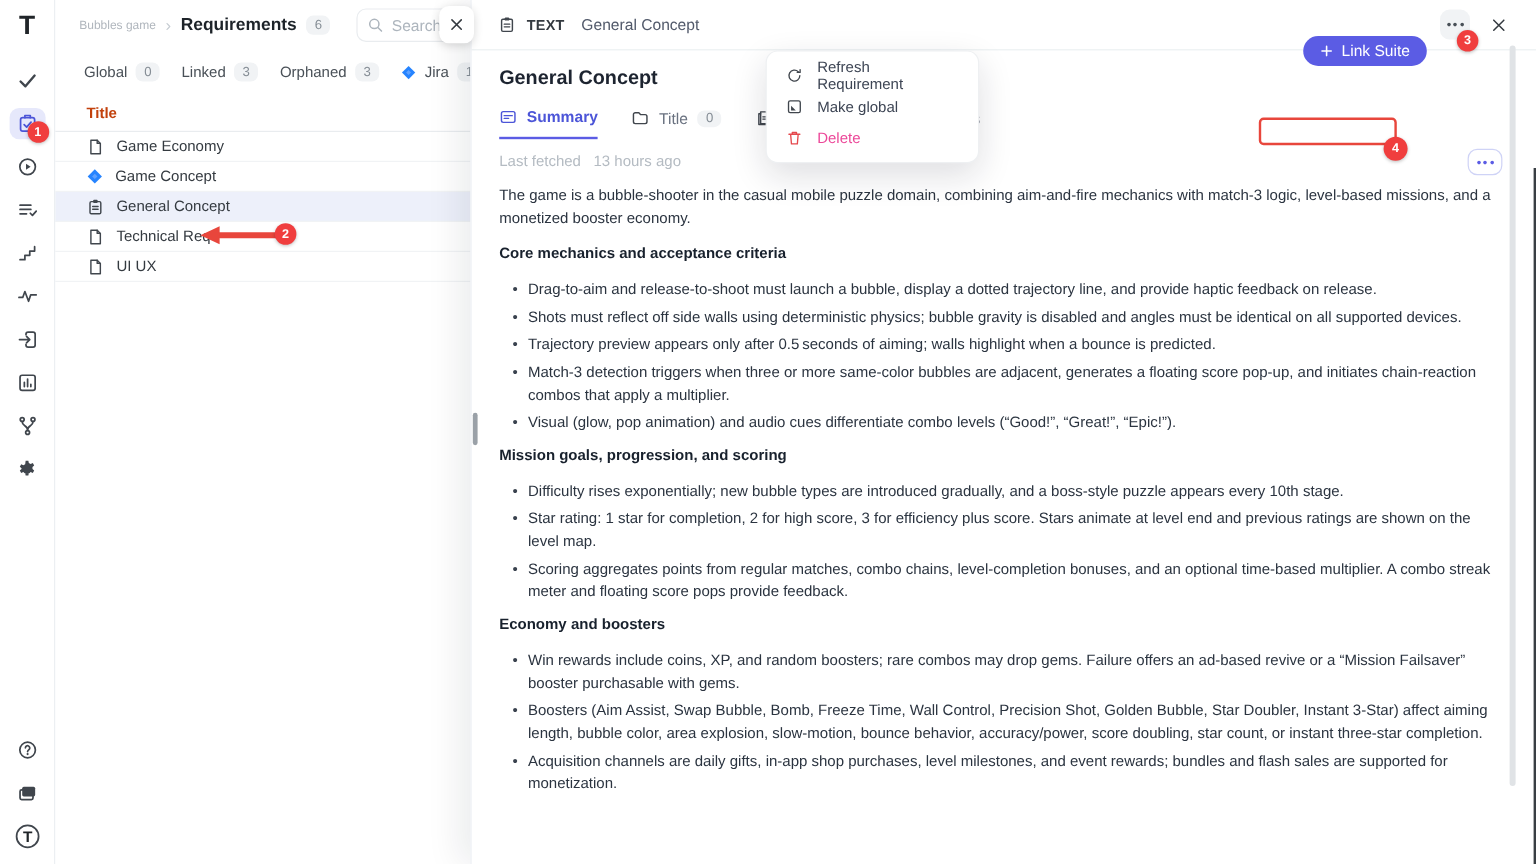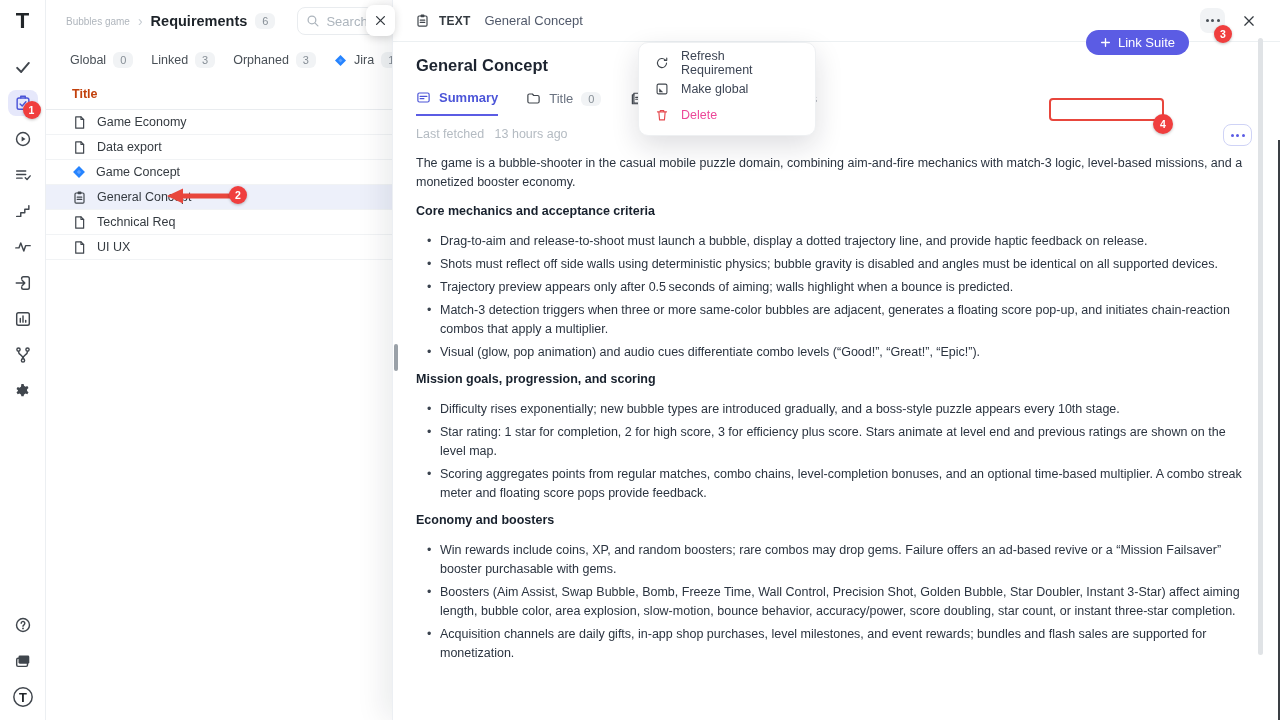--- a/index.html
+++ b/index.html
@@ -265,29 +265,20 @@
     <span>
         <svg width="15" height="15" viewBox="0 0 20 20">
           <path class="icon-stroke" d="M5 2.5h7l3.5 3.5v11.5H5z"></path>
           <path class="icon-stroke" d="M12 2.5V6h3.5"></path>
         </svg>
       </span>
     <span>Game Economy</span>
   </div>
   <div class="row">
     <span>
-        <svg width="15" height="15" viewBox="0 0 20 20">
-          <path class="icon-stroke" d="M5 2.5h7l3.5 3.5v11.5H5z"></path>
-          <path class="icon-stroke" d="M12 2.5V6h3.5"></path>
-        </svg>
-      </span>
-    <span>Data export</span>
-  </div>
-  <div class="row">
-    <span>
         <svg width="14" height="14" viewBox="0 0 20 20">
           <path d="M10 1.5l8.5 8.5L10 18.5 1.5 10z" fill="#2684ff"></path>
           <path d="M10 6.8l3.2 3.2L10 13.2 6.8 10z" fill="#5ea1ff"></path>
         </svg>
       </span>
     <span>Game Concept</span>
   </div>
   <div class="row selected">
     <span>
         <svg width="15" height="15" viewBox="0 0 20 20">

